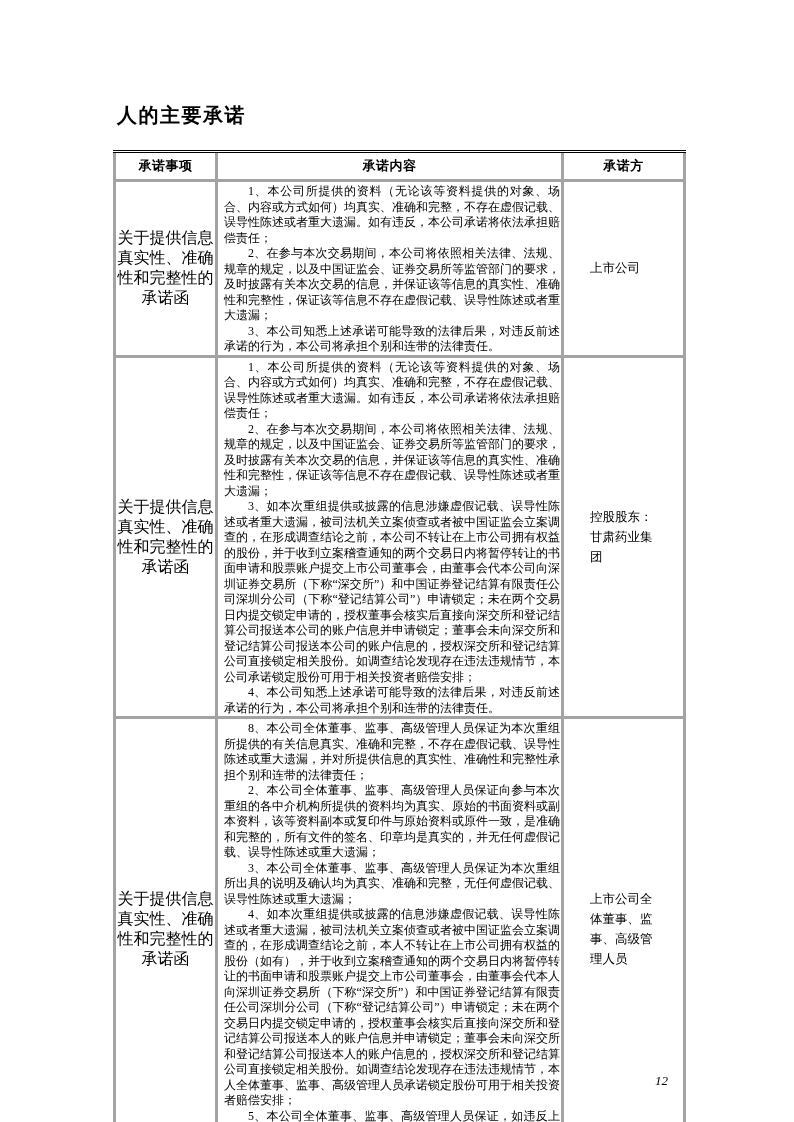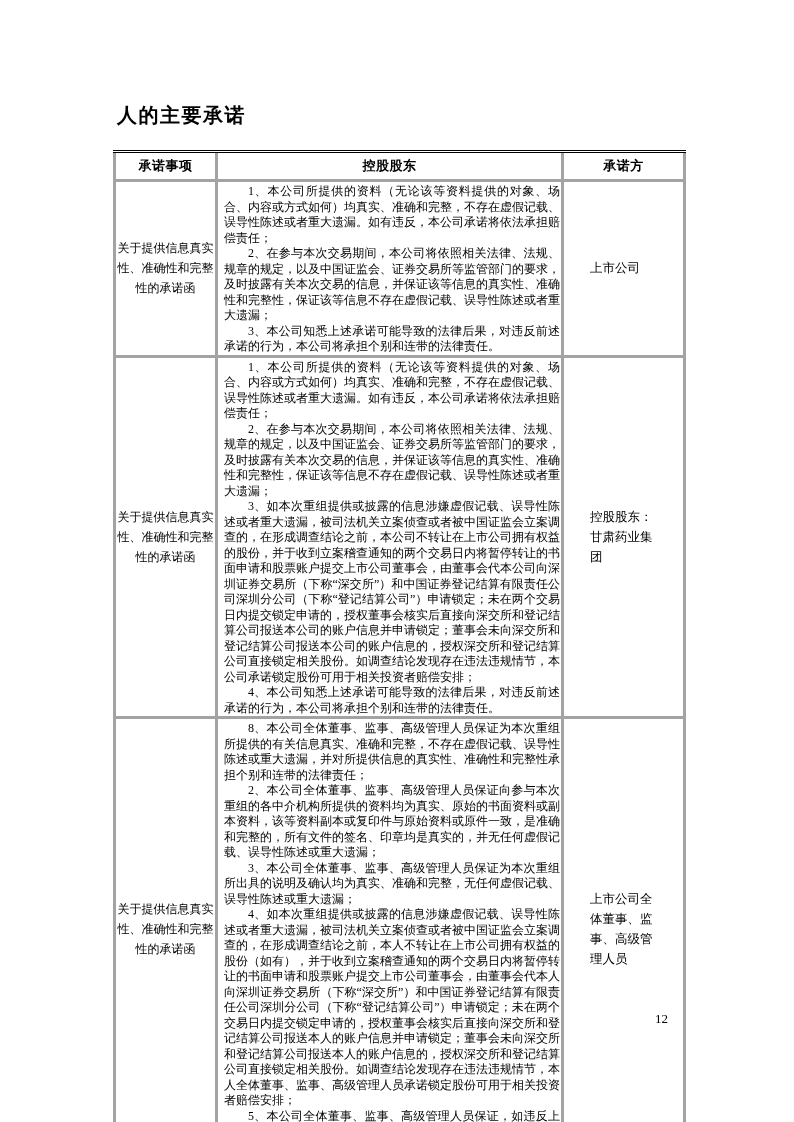--- a/index.html
+++ b/index.html
@@ -42,21 +42,21 @@
     font-size: 13px;
     font-weight: bold;
     text-align: center;
     vertical-align: middle;
     padding: 0;
     letter-spacing: 0.5px;
   }
   td.cell-item {
     text-align: center;
     vertical-align: middle;
-    font-size: 12px;
+    font-size: 16px;
     line-height: 20px;
     padding: 0 1px;
   }
   td.cell-content {
     vertical-align: top;
     text-align: justify;
     text-justify: inter-ideograph;
     font-size: 12px;
     line-height: 15.5px;
     padding: 2px 1px 0 6px;
@@ -73,41 +73,42 @@
     line-height: 20px;
     padding: 0 26px;
     word-break: break-all;
   }
   tr.row-1 { height: 140px; }
   tr.row-2 { height: 310px; }
   tr.row-3 { height: 384px; }
   .page-number {
     position: absolute;
     left: 655px;
-    top: 1011px;
+    top: 1073px;
     font-size: 13px;
+    font-style: italic;
   }
 </style>
 </head>
 <body>
 
 <div class="page">
 
   <h1 class="doc-title">人的主要承诺</h1>
 
   <table class="commitments">
     <colgroup>
       <col style="width:102px">
       <col style="width:346px">
       <col style="width:122px">
     </colgroup>
     <thead>
       <tr class="header-row">
         <th class="hdr">承诺事项</th>
-        <th class="hdr">控股股东</th>
+        <th class="hdr">承诺内容</th>
         <th class="hdr">承诺方</th>
       </tr>
     </thead>
     <tbody>
       <tr class="row-1">
         <td class="cell-item">关于提供信息真实性、准确性和完整性的承诺函</td>
         <td class="cell-content">
           <p>1、本公司所提供的资料（无论该等资料提供的对象、场合、内容或方式如何）均真实、准确和完整，不存在虚假记载、误导性陈述或者重大遗漏。如有违反，本公司承诺将依法承担赔偿责任；</p>
           <p>2、在参与本次交易期间，本公司将依照相关法律、法规、规章的规定，以及中国证监会、证券交易所等监管部门的要求，及时披露有关本次交易的信息，并保证该等信息的真实性、准确性和完整性，保证该等信息不存在虚假记载、误导性陈述或者重大遗漏；</p>
           <p>3、本公司知悉上述承诺可能导致的法律后果，对违反前述承诺的行为，本公司将承担个别和连带的法律责任。</p>

